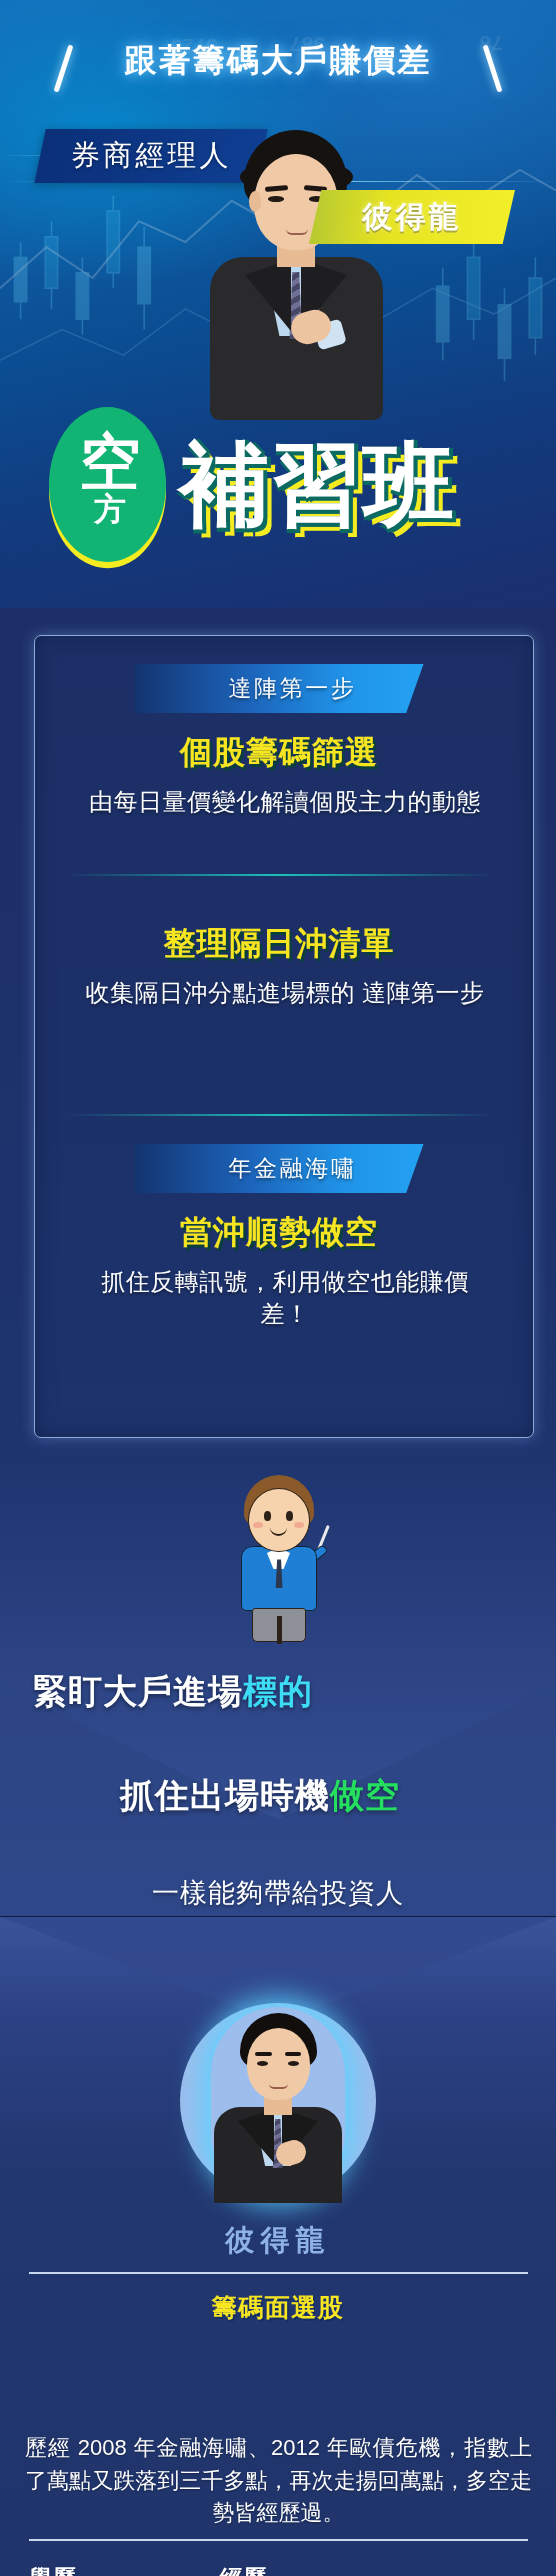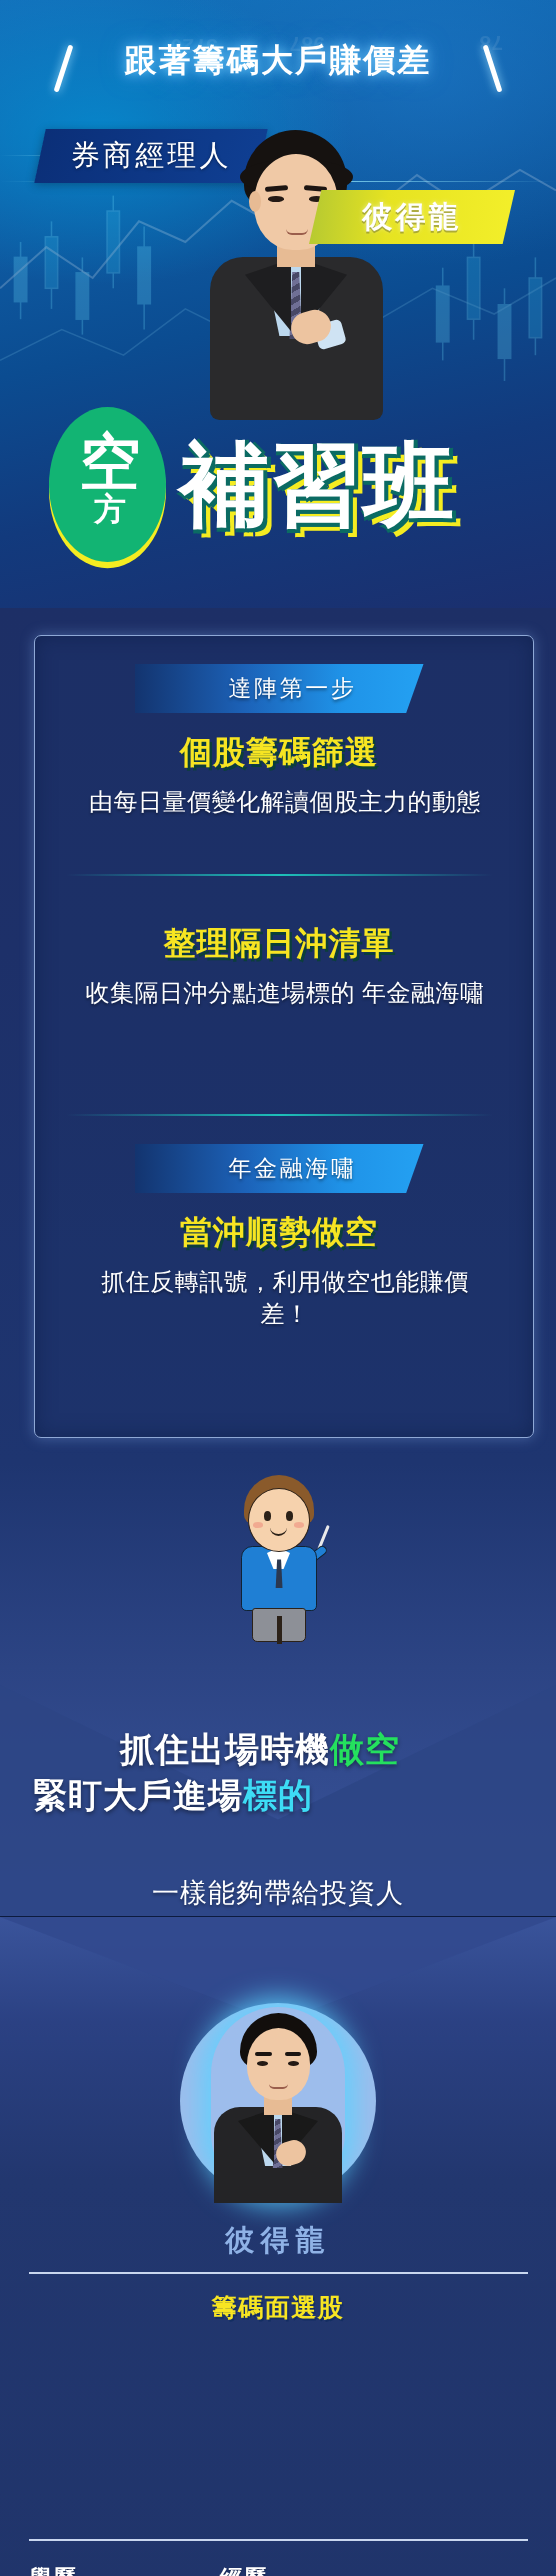--- a/index.html
+++ b/index.html
@@ -347,21 +347,21 @@
           <span>達陣第一步</span>
         </div>
         <div class="step-title">個股籌碼篩選</div>
         <div class="step-body">由每日量價變化解讀個股主力的動態</div>
       </div>
 
       <div class="step-div d1"></div>
 
       <div class="step step-2">
         <div class="step-title">整理隔日沖清單</div>
-        <div class="step-body">收集隔日沖分點進場標的 年金融海嘯</div>
+        <div class="step-body">收集隔日沖分點進場標的 達陣第一步</div>
       </div>
 
       <div class="step-div d2"></div>
 
       <div class="step step-3">
         <div class="step-ribbon">
           <span>年金融海嘯</span>
         </div>
         <div class="step-title">當沖順勢做空</div>
         <div class="step-body">抓住反轉訊號，利用做空也能賺價差！</div>
@@ -383,25 +383,25 @@
       <div class="m-hair"></div>
       <div class="m-face"></div>
       <div class="m-eye l"></div>
         <div class="m-eye r"></div>
       <div class="m-blush l"></div>
         <div class="m-blush r"></div>
       <div class="m-smile"></div>
     </div>
 
     <div class="slogan">
+      <div class="slogan-line slogan-1">
+        <span class="w">緊盯大戶進場</span><span class="cy">標的</span>
+      </div>
       <div class="slogan-line slogan-2">
         <span class="w">抓住出場時機</span><span class="gr">做空</span>
-      </div>
-      <div class="slogan-line slogan-1">
-        <span class="w">緊盯大戶進場</span><span class="cy">標的</span>
       </div>
       <div class="slogan-3">一樣能夠帶給投資人</div>
 
     </div>
   </section>
 
   <section class="bio">
     <div class="bio-vee"></div>
 
     <div class="avatar-wrap">
@@ -420,20 +420,21 @@
       <div class="a-eye l"></div>
         <div class="a-eye r"></div>
       <div class="a-mouth"></div>
       <div class="a-hand"></div>
     </div>
 
     <div class="bio-name">彼得龍</div>
     <div class="bio-rule"></div>
     <div class="bio-head">籌碼面選股</div>
 
+    <div class="bio-para bio-p2">歷經 2008 年金融海嘯、2012 年歐債危機，指數上了萬點又跌落到三千多點，再次走揚回萬點，多空走勢皆經歷過。</div>
 
     <div class="bio-rule2"></div>
 
     <div class="cred">
       <div class="cred-col edu">
         <div class="cred-title">學歷</div>
 
       </div>
       <div class="cred-col exp">
         <div class="cred-title">經歷</div>

